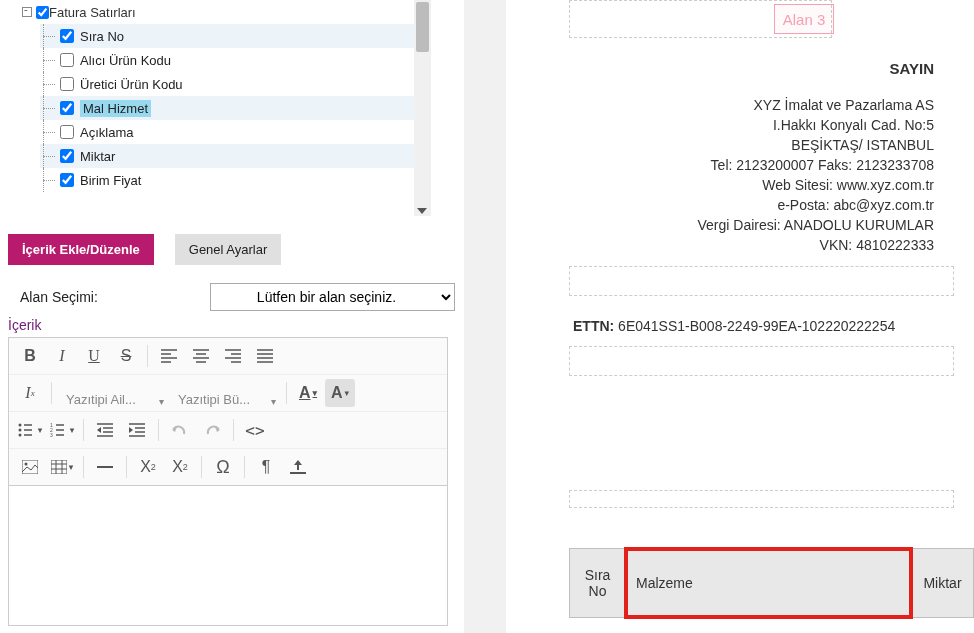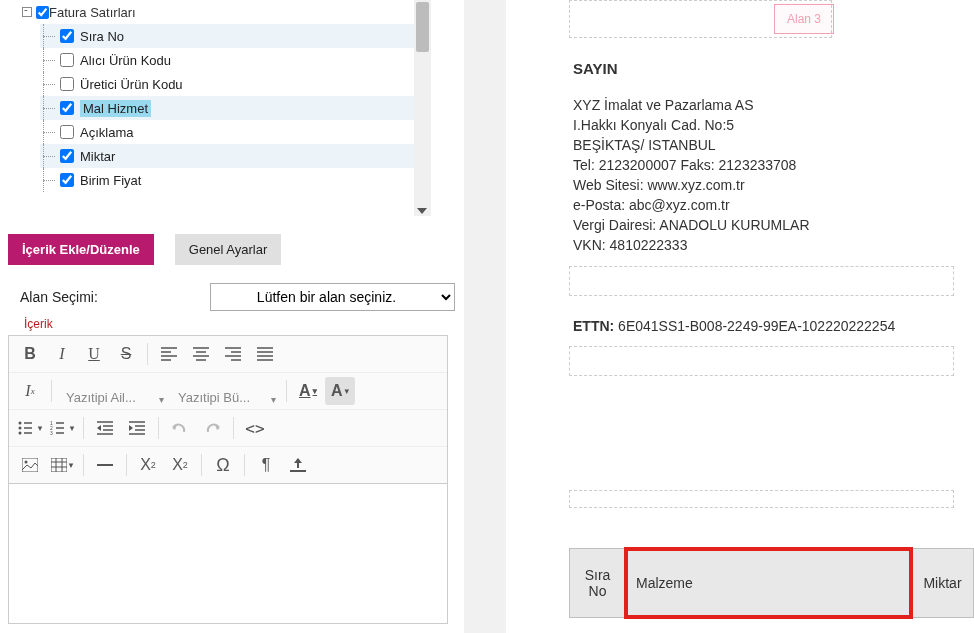--- a/index.html
+++ b/index.html
@@ -23,41 +23,41 @@
 .scroll-track { position: absolute; right: 0; top: 0; width: 17px; height: 216px; background: #f0f0f0; }
 .scroll-thumb { position: absolute; left: 2px; top: 2px; width: 13px; height: 50px; background: #bcbcbc; border-radius: 2px; }
 .scroll-arrow-down { position: absolute; bottom: 2px; left: 3px; width: 0; height: 0; border-left: 5px solid transparent; border-right: 5px solid transparent; border-top: 6px solid #555; }
 .tabs { display: flex; margin-top: 18px; margin-left: 8px; gap: 21px; }
 .tab { padding: 8px 14px; font-size: 13px; cursor: pointer; }
 .tab.active { background: #b81b6d; color: #fff; font-weight: bold; }
 .tab.inactive { background: #e0e0e0; color: #222; }
 .form-row { display: flex; align-items: center; margin-top: 18px; margin-left: 20px; }
 .form-label { width: 190px; font-size: 14px; color: #222; }
 .form-select { flex: 1; max-width: 246px; height: 28px; border: 1px solid #aaa; font-size: 14px; padding: 2px 4px; background: #fff; text-align: center; }
-.content-label { margin-top: 6px; margin-left: 24px; font-size: 12px; color: #b91c1c; }
+.content-label { margin-top: 6px; margin-left: 8px; font-size: 14px; color: #701a75; }
 .editor-toolbar { margin-top: 4px; margin-left: 8px; width: 440px; border: 1px solid #ccc; background: #fafafa; }
 .toolbar-row { display: flex; align-items: center; padding: 4px 6px; border-bottom: 1px solid #eee; gap: 2px; }
 .toolbar-row:last-child { border-bottom: none; }
 .tbtn { min-width: 30px; height: 28px; display: inline-flex; align-items: center; justify-content: center; color: #555; cursor: pointer; font-size: 16px; border-radius: 3px; }
 .tbtn.bold { font-weight: bold; }
 .tbtn.italic { font-style: italic; font-family: serif; }
 .tbtn.underline { text-decoration: underline; font-family: serif; }
 .tbtn.strike { text-decoration: line-through; }
 .tsep { width: 1px; height: 22px; background: #ddd; margin: 0 4px; }
 .tdropdown { height: 28px; display: inline-flex; align-items: flex-end; padding: 0 4px 0 8px; color: #888; font-size: 13px; min-width: 110px; cursor: pointer; }
 .tdropdown .caret { margin-left: auto; font-size: 10px; }
 .tbtn-a { font-weight: bold; text-decoration: underline; }
 .tbtn-a-bg { background: #e0e0e0; border-radius: 3px; }
 .editor-area { margin-left: 8px; width: 440px; height: 140px; border: 1px solid #ccc; border-top: none; background: #fff; }
 .middle-bar { position: absolute; left: 464px; top: 0; width: 42px; height: 633px; background: #f1f1f1; }
 .right-panel { position: absolute; left: 525px; top: 0; width: 449px; height: 633px; background: #fff; }
 .dashed-box { border: 1px dashed #ccc; }
-.alan3 { position: absolute; right: 140px; top: 4px; width: 60px; height: 30px; border: 1px solid #f5a1b2; color: #f5a1b2; display: flex; align-items: center; justify-content: center; font-size: 12px; background: rgba(245,161,178,0.05); }
+.alan3 { position: absolute; right: 140px; top: 4px; width: 60px; height: 30px; border: 1px solid #f5a1b2; color: #f5a1b2; display: flex; align-items: center; justify-content: center; font-size: 15px; background: rgba(245,161,178,0.05); }
 .dashed-strip1 { position: absolute; left: 44px; top: 0; right: 142px; height: 38px; }
-.sayin-block { position: absolute; left: 48px; top: 60px; right: 40px; }
+.sayin-block { position: absolute; left: 48px; top: 60px; right: 40px; text-align: right; }
 .sayin-title { font-weight: bold; font-size: 15px; color: #333; margin-bottom: 18px; }
 .sayin-line { font-size: 14px; color: #333; line-height: 20px; }
 .dashed-strip2 { position: absolute; left: 44px; top: 266px; right: 20px; height: 30px; }
 .ettn-row { position: absolute; left: 48px; top: 318px; font-size: 14px; }
 .ettn-label { font-weight: bold; }
 .dashed-strip3 { position: absolute; left: 44px; top: 346px; right: 20px; height: 30px; }
 .dashed-strip4 { position: absolute; left: 44px; top: 490px; right: 20px; height: 18px; }
 .inv-table { position: absolute; left: 44px; top: 548px; right: 0; }
 .inv-table table { border-collapse: collapse; width: 100%; }
 .inv-table th { border: 1px solid #bfbfbf; background: #e8e8e8; padding: 18px 8px; font-size: 14px; font-weight: normal; text-align: center; }

